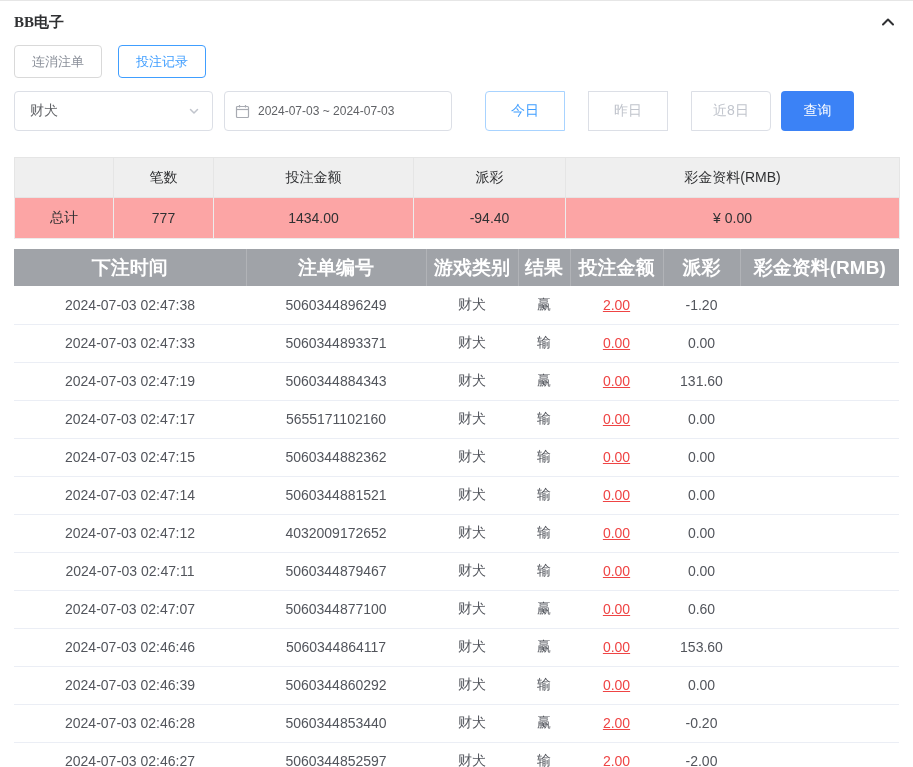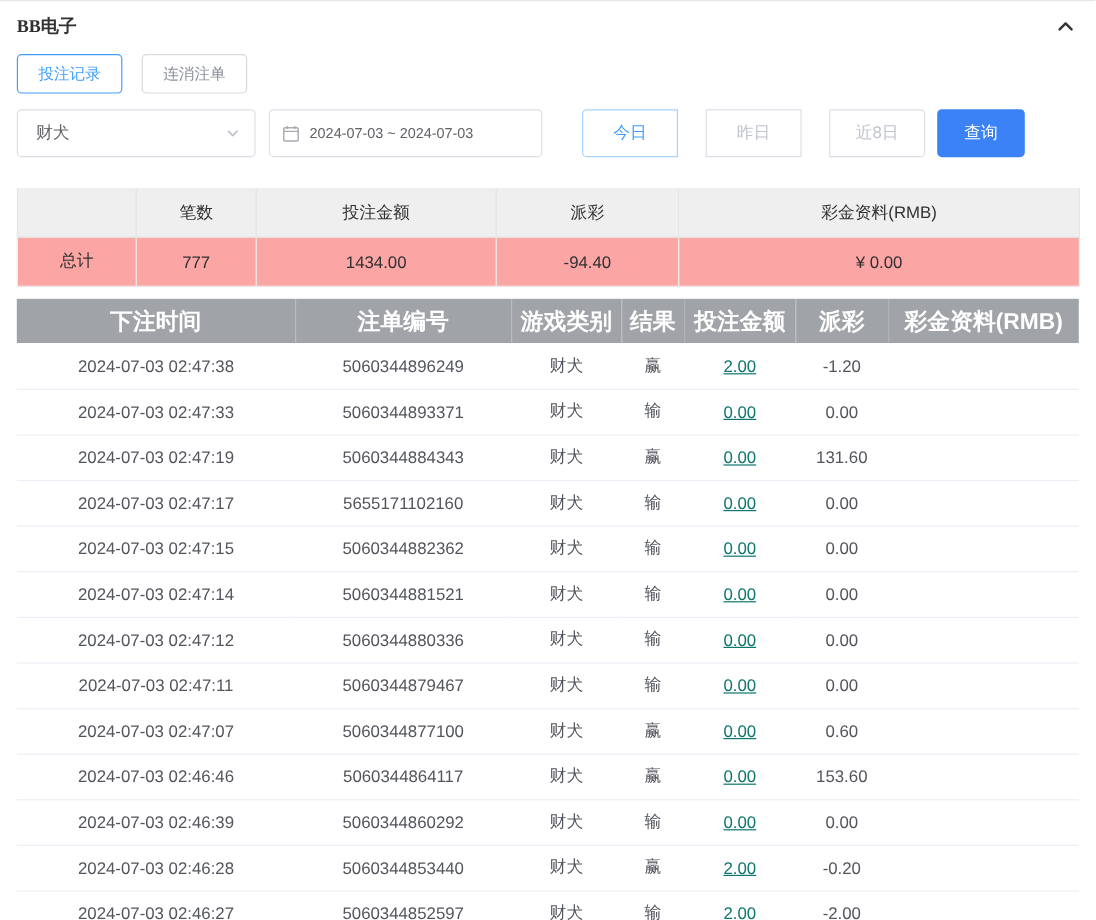--- a/index.html
+++ b/index.html
@@ -76,39 +76,39 @@
   }
   .main-table th {
     background: #a0a3a8; color: #fff; height: 37px; font-size: 19px; font-weight: bold;
     text-align: center; border-right: 1px solid rgba(255,255,255,0.18);
   }
   .main-table th:last-child { border-right: none; }
   .main-table td {
     height: 38px; text-align: center; color: #52555c;
     border-bottom: 1px solid #ebeef5; background: #fff;
   }
-  .bet-link { color: #0f766e; text-decoration: underline; cursor: pointer; }
+  .bet-link { color: #ef4444; text-decoration: underline; cursor: pointer; }
 </style>
 </head>
 <body>
 
 <div class="panel">
 
   <div class="panel-header">
     <span class="panel-title">BB电子</span>
     <span class="collapse-icon">
       <svg width="18" height="18" viewBox="0 0 18 18" fill="none">
         <polyline points="4,11.5 9,6.5 14,11.5" stroke="#303133" stroke-width="2" fill="none" stroke-linecap="round" stroke-linejoin="round"></polyline>
       </svg>
     </span>
   </div>
 
   <div class="tabs-row">
+    <button class="tab inactive">连消注单</button>
     <button class="tab active">投注记录</button>
-    <button class="tab inactive">连消注单</button>
   </div>
 
   <div class="filters-row">
     <div class="select-box">
       <span>财犬</span>
       <span style="display:inline-flex;">
         <svg width="12" height="12" viewBox="0 0 12 12" fill="none">
           <polyline points="2.5,4.5 6,8 9.5,4.5" stroke="#c0c4cc" stroke-width="1.5" fill="none" stroke-linecap="round" stroke-linejoin="round"></polyline>
         </svg>
       </span>
@@ -234,21 +234,21 @@
           <td>2024-07-03 02:47:14</td>
           <td>5060344881521</td>
           <td>财犬</td>
           <td>输</td>
           <td><a class="bet-link">0.00</a></td>
           <td>0.00</td>
           <td></td>
         </tr>
         <tr>
           <td>2024-07-03 02:47:12</td>
-          <td>5060344880336</td>
+          <td>4032009172652</td>
           <td>财犬</td>
           <td>输</td>
           <td><a class="bet-link">0.00</a></td>
           <td>0.00</td>
           <td></td>
         </tr>
         <tr>
           <td>2024-07-03 02:47:11</td>
           <td>5060344879467</td>
           <td>财犬</td>

